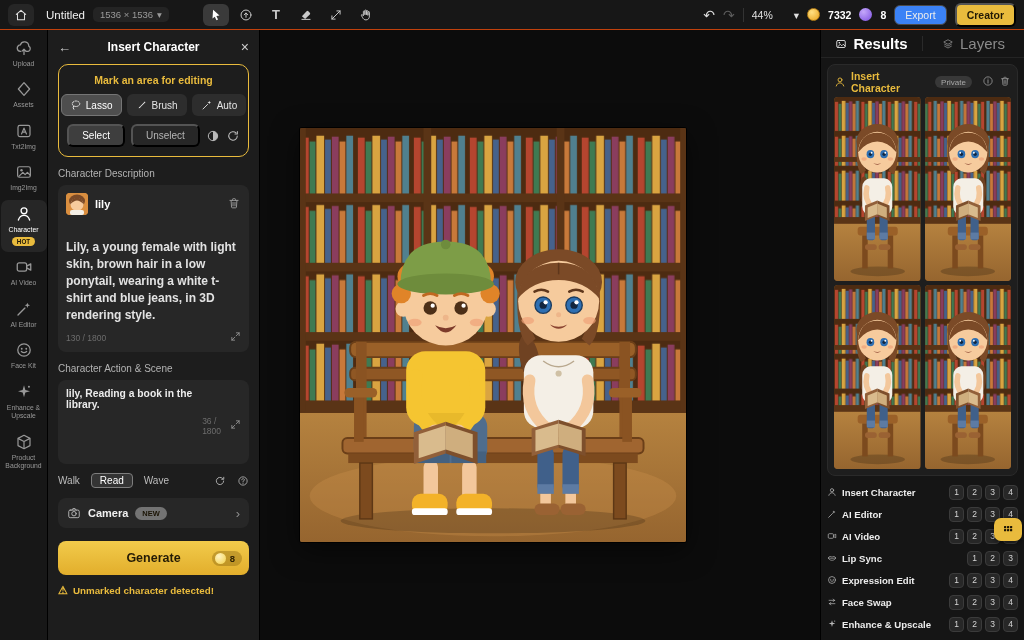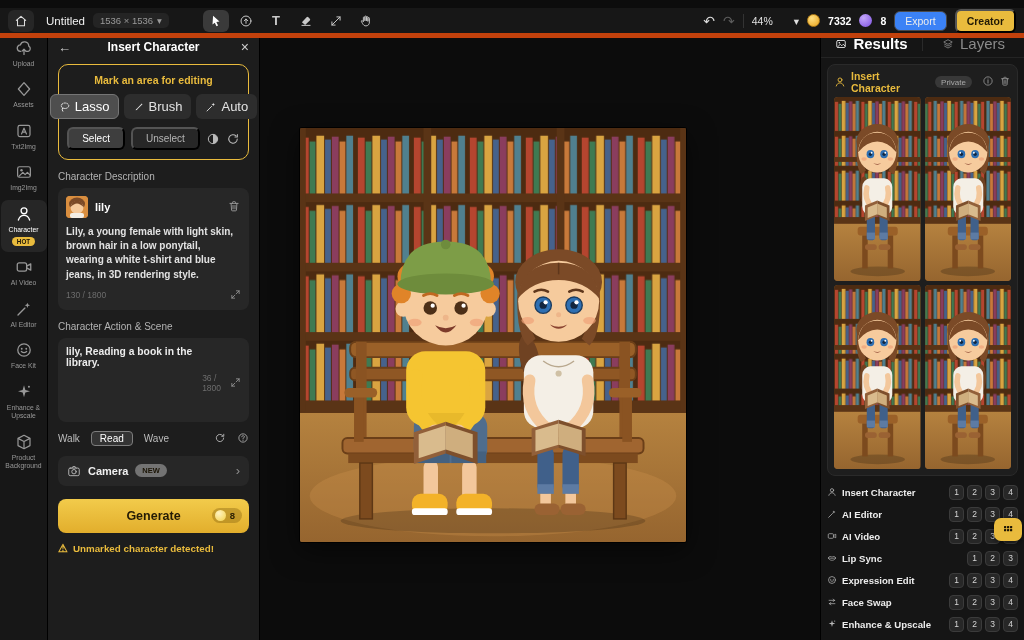--- a/index.html
+++ b/index.html
@@ -1,20 +1,20 @@
 <!DOCTYPE html>
 <html><head>
 <meta charset="utf-8">
 <style>
   *{margin:0;padding:0;box-sizing:border-box}
   html,body{width:1024px;height:640px;overflow:hidden;background:#0c0c0c;
     font-family:"Liberation Sans",sans-serif;color:#ddd;font-size:11px;-webkit-font-smoothing:antialiased}
   .ic14{width:14px;height:14px}.ic12{width:12px;height:12px}.ic11{width:11px;height:11px}.ic10{width:10px;height:10px}.ic18{width:18px;height:18px}
   
-  .topbar{position:absolute;top:8px;left:0;right:0;height:30px;background:#171717;border-bottom:5px solid #c2410c;
+  .topbar{position:absolute;top:0;left:0;right:0;height:30px;background:#171717;border-bottom:1px solid #c2410c;
     display:flex;align-items:center;padding:0 8px;gap:8px;z-index:5}
   .homebtn{width:26px;height:22px;background:#262626;border-radius:6px;display:flex;align-items:center;justify-content:center;color:#ddd}
   .doctitle{font-size:11.5px;color:#f0f0f0;margin-left:4px}
   .sizepill{display:flex;align-items:center;gap:4px;background:#242424;border-radius:5px;padding:2px 7px;color:#9a9a9a;font-size:9.5px}
   .tools{display:flex;align-items:center;gap:4px;margin-left:26px}
   .tbtn{width:26px;height:22px;display:flex;align-items:center;justify-content:center;border-radius:6px;color:#c9c9c9}
   .tbtn.active{background:#3a3a3a;color:#fff}
   .tbtn .tglyph{font-size:13px;font-weight:bold}
   .tright{margin-left:auto;display:flex;align-items:center;gap:8px}
   .uglyph{font-size:14px;color:#ddd;line-height:1}
@@ -36,34 +36,34 @@
   
   .lpanel{position:absolute;top:30px;left:48px;bottom:0;width:212px;background:#1d1d1d;border-right:1px solid #000;
     padding:0 10px;overflow:hidden;z-index:3}
   .ph{height:34px;display:flex;align-items:center;color:#cfcfcf}
   .ph .back{font-size:13px;width:18px;color:#cfcfcf}
   .ph .ttl{flex:1;text-align:center;font-size:12px;font-weight:bold;color:#fff}
   .ph .x{font-size:14px;width:18px;text-align:right;color:#cfcfcf}
   .markbox{border:1px solid #e9bb3d;border-radius:10px;padding:9px 20px;display:flex;flex-direction:column;gap:8px;align-items:center}
   .marktitle{color:#e9bb3d;font-size:10.5px;font-weight:bold}
   .mtools{display:flex;gap:5px}
-  .mtool{display:flex;align-items:center;gap:4px;background:#2d2d2d;border:1px solid transparent;border-radius:6px;padding:4px 8px;font-size:13px;color:#e3e3e3}
+  .mtool{display:flex;align-items:center;gap:4px;background:#2d2d2d;border:1px solid transparent;border-radius:6px;padding:4px 8px;font-size:10px;color:#e3e3e3}
   .mtool.active{background:#4e4e4e;border-color:#757575;color:#fff}
   .selrow{display:flex;gap:6px;align-items:center}
   .selbtn{background:#3e3e3e;border-radius:6px;padding:4px 13px;font-size:10px;color:#fff}
   .selbtn.dark{background:#272727;color:#b5b5b5}
   .roundic{color:#b9b9b9;display:flex;align-items:center}
   .seclabel{font-size:10px;color:#b3b3b3;margin:11px 0 6px}
   .card{background:#272727;border-radius:8px;padding:8px}
   .dchead{display:flex;align-items:center;gap:7px}
   .dcthumb{width:22px;height:22px;border-radius:4px;overflow:hidden;background:#d98e3f}
   .dcthumb svg{display:block;width:100%;height:100%}
   .dcname{font-weight:bold;font-size:11px;color:#fff;flex:1}
   .gicon{color:#9a9a9a}
-  .dctext{font-size:10px;color:#e2e2e2;line-height:1.42;margin-top:7px;font-weight:bold}
+  .dctext{font-size:12px;color:#e2e2e2;line-height:1.42;margin-top:24px;font-weight:bold}
   .cfoot{display:flex;align-items:center;margin-top:7px}
   .counter{font-size:8.5px;color:#6d6d6d;flex:1}
   .actioncard{height:84px;display:flex;flex-direction:row;justify-content:space-between}
   .acttext{font-size:10.3px;color:#ececec;font-weight:bold}
   .tagrow{display:flex;align-items:center;gap:11px;margin-top:9px;font-size:10px;color:#bdbdbd}
   .tag.sel{border:1px solid #7d7d7d;background:#343434;border-radius:4px;padding:1px 8px;color:#fff}
   .tagsp{flex:1}
   .camrow{margin-top:10px;background:#272727;border-radius:8px;height:30px;display:flex;align-items:center;padding:0 9px;gap:7px}
   .camlbl{font-size:11px;color:#f0f0f0;font-weight:bold}
   .newbadge{background:#737373;color:#1b1405;font-size:7.5px;font-weight:bold;border-radius:7px;padding:2px 7px}

